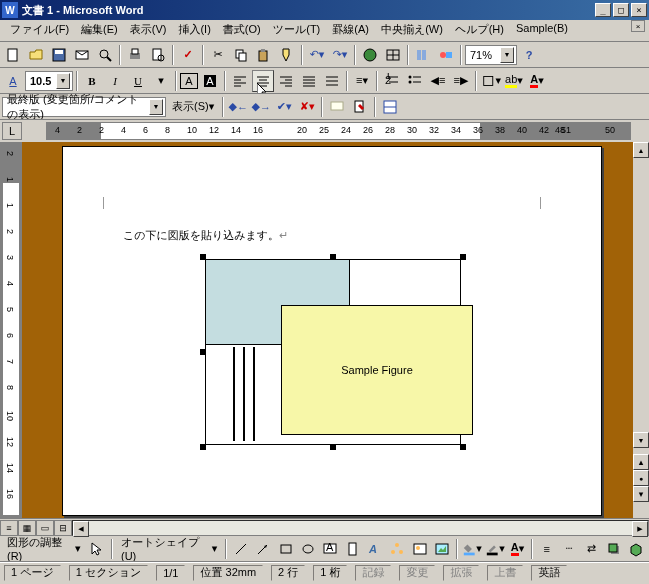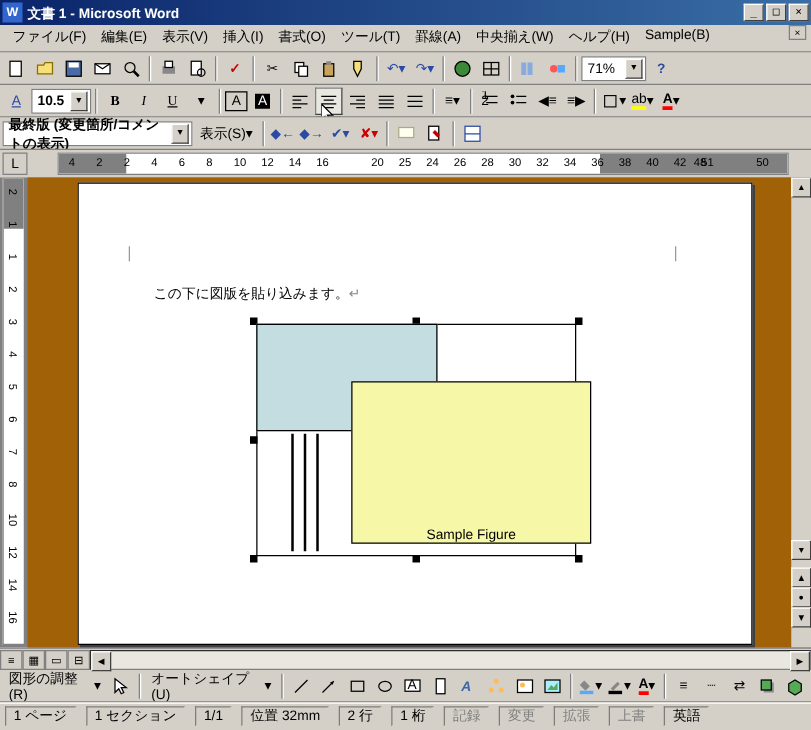--- a/index.html
+++ b/index.html
@@ -30,21 +30,21 @@
 .page-wrap { flex: 1; background: #a16207; overflow: auto; position: relative; padding: 4px 0 0 40px; }
 .page { background: #fff; width: 540px; min-height: 370px; border: 1px solid #000; box-shadow: 2px 2px 0 #404040; position: relative; }
 .margin-mark { position: absolute; width: 12px; height: 12px; border: 1px solid #999; }
 .margin-mark.tl { top: 50px; left: 40px; border-right: none; border-bottom: none; border-top: none; }
 .margin-mark.tr { top: 50px; right: 60px; border-left: none; border-bottom: none; border-top: none; }
 .body-text { position: absolute; top: 80px; left: 60px; font-size: 14px; font-family: "MS Mincho", serif; }
 .figure-group { position: absolute; top: 110px; left: 140px; width: 260px; height: 190px; }
 .selhandle { position: absolute; width: 6px; height: 6px; background: #000; }
 .fig-box1 { position: absolute; top: 2px; left: 2px; width: 256px; height: 186px; border: 1.5px solid #000; }
 .fig-box2 { position: absolute; top: 2px; left: 2px; width: 145px; height: 86px; background: #c4dde0; border: 1.5px solid #000; }
-.fig-yellow { position: absolute; top: 48px; left: 78px; width: 192px; height: 130px; background: #f7f7a8; border: 1.5px solid #000; display: flex; align-items: flex-end; justify-content: center; font-size: 18px; font-family: Arial, sans-serif; }
+.fig-yellow { position: absolute; top: 48px; left: 78px; width: 192px; height: 130px; background: #f7f7a8; border: 1.5px solid #000; display: flex; align-items: center; justify-content: center; font-size: 18px; font-family: Arial, sans-serif; }
 .fig-arrows { position: absolute; top: 90px; left: 30px; }
 .arrow-line { position: absolute; width: 1.5px; height: 94px; background: #000; }
 .tooltip { position: absolute; background: #ffffe1; border: 1px solid #000; padding: 1px 3px; font-size: 11px; z-index: 100; }
 .cursor { position: absolute; width: 12px; height: 18px; z-index: 101; }
 .scrollbar-v { position: absolute; right: 0; top: 0; bottom: 0; width: 16px; background: #d4d0c8; }
 .sb-btn { width: 16px; height: 16px; background: #d4d0c8; border: 1px solid #fff; border-right-color: #404040; border-bottom-color: #404040; display: flex; align-items: center; justify-content: center; font-size: 7px; cursor: pointer; }
 .viewbtns { background: #d4d0c8; height: 18px; display: flex; align-items: center; border-top: 1px solid #808080; }
 .vbtn { width: 18px; height: 16px; border: 1px solid #808080; display: flex; align-items: center; justify-content: center; font-size: 9px; cursor: pointer; }
 .scrollbar-h { flex: 1; height: 16px; background: #e8e8e0; border: 1px inset #808080; display: flex; }
 .statusbar { background: #d4d0c8; height: 20px; display: flex; align-items: center; border-top: 1px solid #fff; padding: 0 4px; gap: 8px; }
@@ -262,21 +262,21 @@
   <div class="tbtn">≡▶</div>
   <div class="sep"></div>
   <div class="tbtn"><svg class="ico" viewBox="0 0 16 16">
         <rect x="3" y="3" width="10" height="10" fill="none" stroke="#000"></rect>
       </svg>▾</div>
   <div class="tbtn"><span style="border-bottom:3px solid #ff0;">ab</span>▾</div>
   <div class="tbtn"><span style="border-bottom:3px solid #f00;font-weight:bold;">A</span>▾</div>
 </div>
 
 <div class="toolbar">
-  <div class="combo" style="width:152px;font-weight:bold;">
+  <div class="combo" style="width:164px;">
     <span class="cb-text">最終版 (変更箇所/コメントの表示)</span>
     <span class="cb-arrow">▼</span>
   </div>
   <div class="tbtn" style="width:auto;padding:0 4px;"><span>表示(S)</span> ▾</div>
   <div class="sep"></div>
   <div class="tbtn" style="color:#2a4aa5;">◆←</div>
   <div class="tbtn" style="color:#2a4aa5;">◆→</div>
   <div class="tbtn" style="color:#2a4aa5;">✔▾</div>
   <div class="tbtn" style="color:#c00;">✘▾</div>
   <div class="sep"></div>

